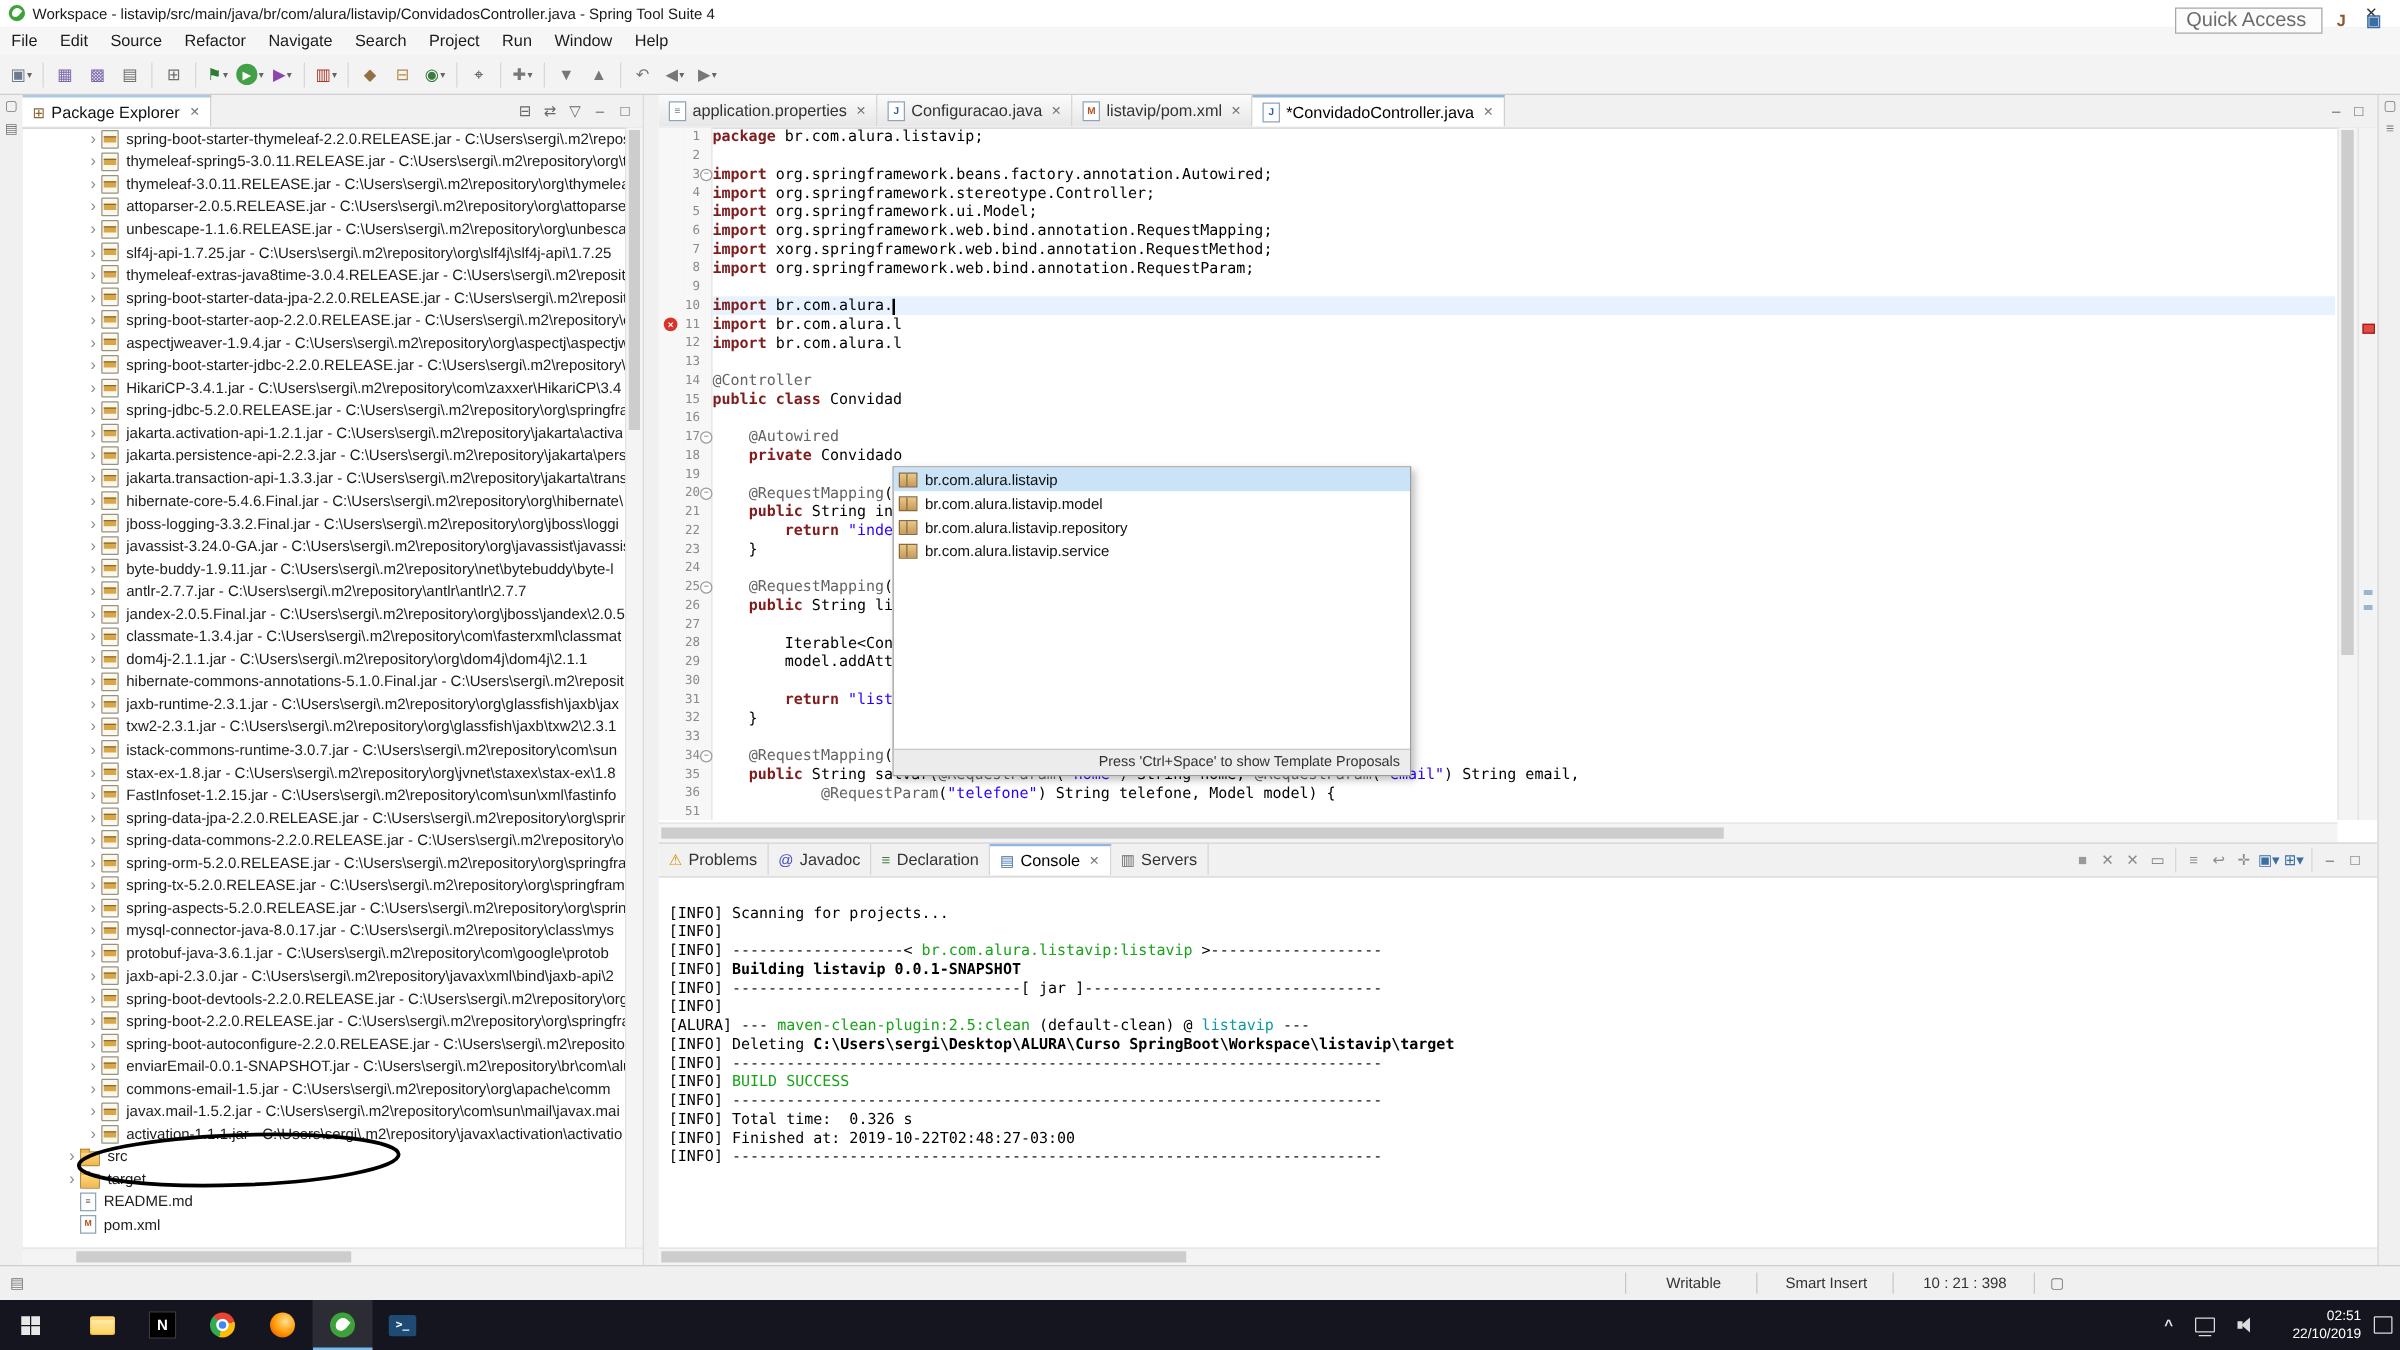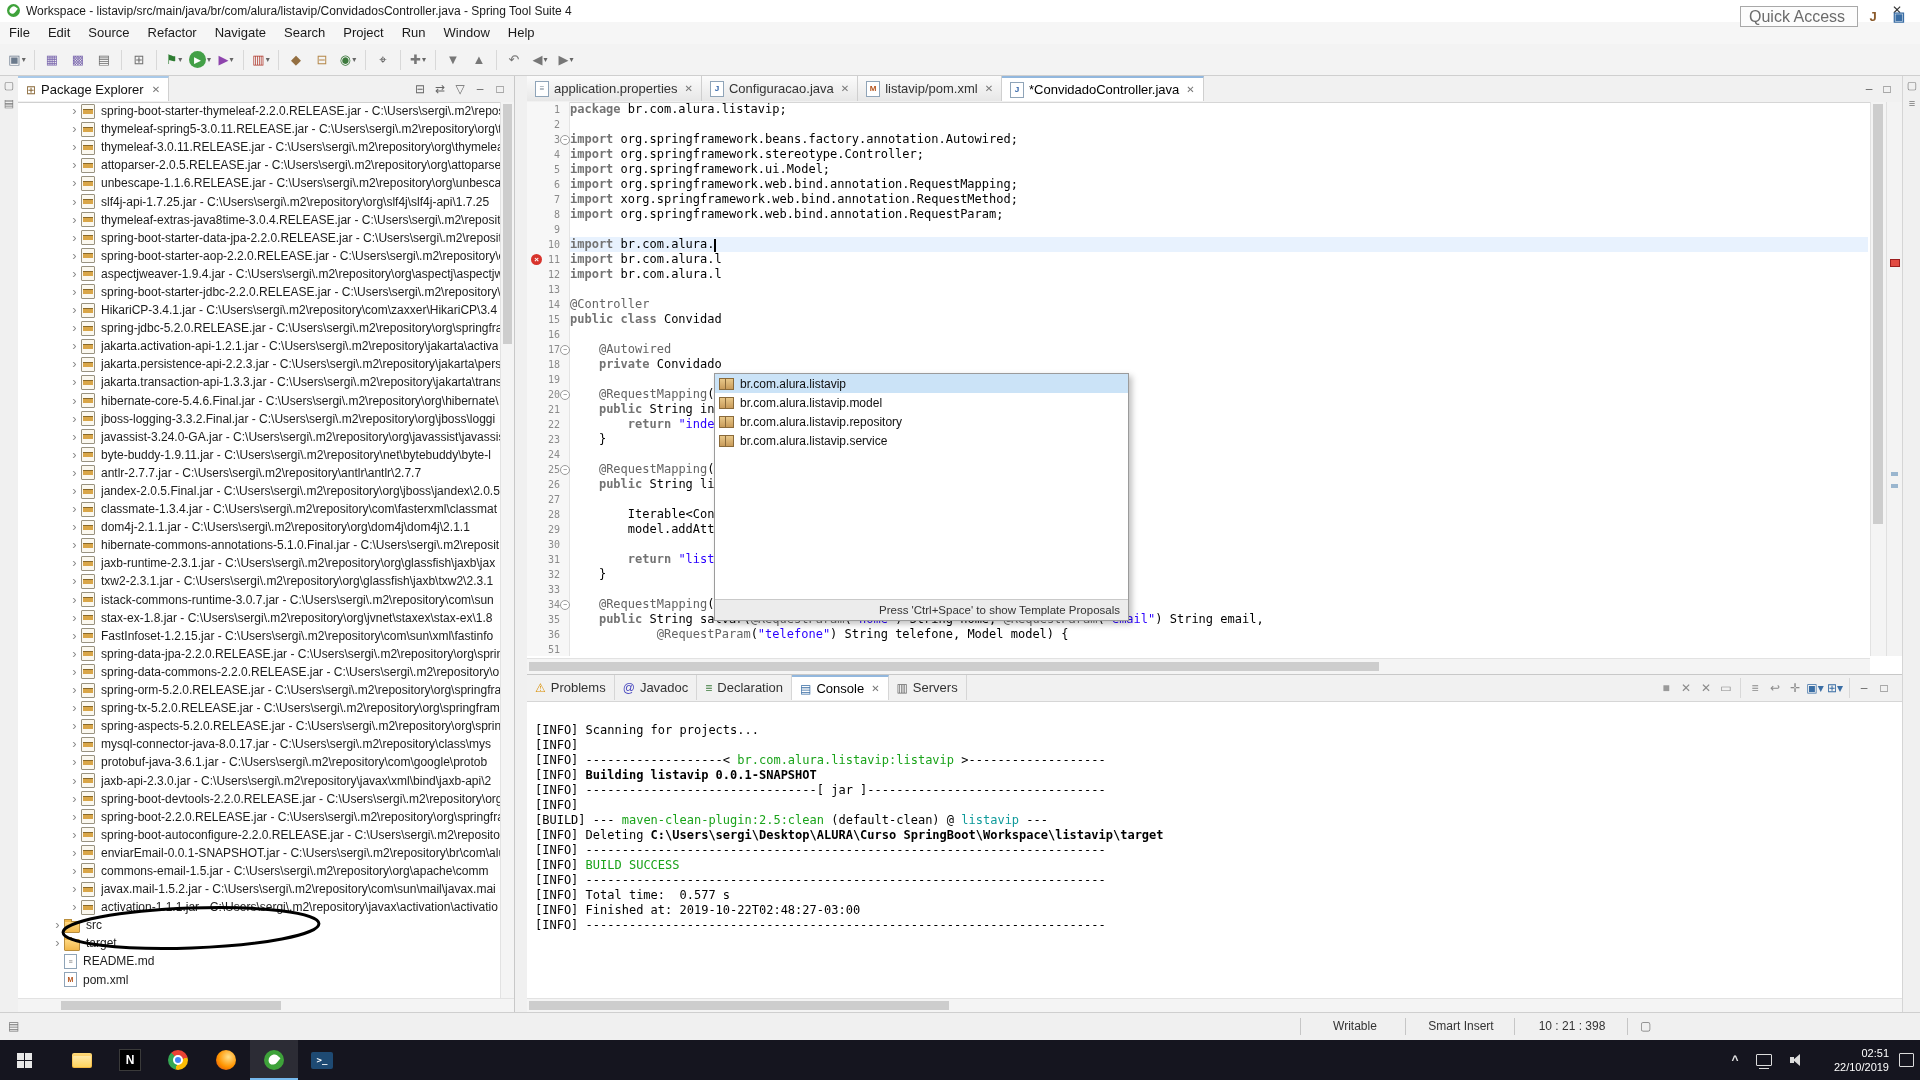--- a/index.html
+++ b/index.html
@@ -64,21 +64,21 @@
   .ed-ruler{position:absolute;left:0;top:26px;width:20px;bottom:18px;background:#f7f7f7;border-right:1px solid #ececec;}
   .ed-nums{position:absolute;left:20px;top:26px;width:13px;bottom:18px;background:#f7f7f7;color:#8a8a8a;font-family:"DejaVu Sans Mono",monospace;font-size:10px;text-align:right;}
   .ed-nums div{height:15px;line-height:15px;}
   .ed-fold{position:absolute;left:33px;top:26px;width:9px;bottom:18px;background:#f7f7f7;border-right:1px solid #e4e4e4;}
   .foldc{position:absolute;left:0;width:8px;height:8px;border:1px solid #9a9a9a;border-radius:50%;background:#fff;color:#555;font-size:7px;line-height:7px;text-align:center;}
   .erric{position:absolute;left:4px;width:11px;height:11px;border-radius:50%;background:#d8342c;color:#fff;font-weight:bold;font-size:8px;line-height:11px;text-align:center;}
   .ed-code{position:absolute;left:43px;top:26px;right:34px;bottom:18px;overflow:hidden;}
   .codeline{margin:0;height:15px;font-family:"DejaVu Sans Mono",monospace;font-size:12px;line-height:15px;white-space:pre;position:relative;}
   .hl-line{position:absolute;left:0;right:0;height:15px;background:#e8f2fe;z-index:0;}
   .codeline span{position:relative;z-index:1;}
-  .kw{color:#737373;font-weight:bold;}
+  .kw{color:#7f1d1d;font-weight:bold;}
   .st{color:#2a00ff;}
   .an{color:#646464;}
   .it{color:#0000c0;font-style:italic;}
   .pl{color:#000;}
   .caret{position:absolute;left:187px;top:163px;width:1.5px;height:13px;background:#000;z-index:5;}
   .ed-hscroll{position:absolute;left:0;right:32px;bottom:0;height:16px;background:#f4f4f4;border-top:1px solid #e2e2e2;box-sizing:border-box;}
   .ed-hthumb{position:absolute;left:2px;top:3px;width:850px;height:9px;background:#cdcdcd;}
   .ed-vscroll{position:absolute;right:16px;top:26px;width:16px;bottom:18px;background:#f4f4f4;border-left:1px solid #e2e2e2;box-sizing:border-box;}
   .ed-vthumb{position:absolute;left:2px;top:2px;width:10px;height:420px;background:#cdcdcd;}
   .ed-overview{position:absolute;right:0;top:26px;width:16px;bottom:18px;background:#f3f3f3;border-left:1px solid #e0e0e0;box-sizing:border-box;}
@@ -702,26 +702,26 @@
             <span class="vic" style="color: rgb(102, 102, 102);">□</span>
           </div>
         </div>
       <div class="console-body" id="console-body">
           <pre class="cline"><span>[INFO] Scanning for projects...</span></pre>
           <pre class="cline"><span>[INFO] </span></pre>
           <pre class="cline"><span>[INFO] -------------------&lt; </span><span class="cg">br.com.alura.listavip:listavip</span><span> &gt;-------------------</span></pre>
           <pre class="cline"><span>[INFO] </span><span class="cb">Building listavip 0.0.1-SNAPSHOT</span></pre>
           <pre class="cline"><span>[INFO] --------------------------------[ jar ]---------------------------------</span></pre>
           <pre class="cline"><span>[INFO] </span></pre>
-          <pre class="cline"><span>[BUILD] --- </span><span class="cg">maven-clean-plugin:2.5:clean</span><span> (default-clean) @ </span><span class="cc">listavip</span><span> ---</span></pre>
+          <pre class="cline"><span>[ALURA] --- </span><span class="cg">maven-clean-plugin:2.5:clean</span><span> (default-clean) @ </span><span class="cc">listavip</span><span> ---</span></pre>
           <pre class="cline"><span>[INFO] Deleting </span><span class="cb">C:\Users\sergi\Desktop\ALURA\Curso SpringBoot\Workspace\listavip\target</span></pre>
           <pre class="cline"><span>[INFO] ------------------------------------------------------------------------</span></pre>
           <pre class="cline"><span>[INFO] </span><span class="cgb">BUILD SUCCESS</span></pre>
           <pre class="cline"><span>[INFO] ------------------------------------------------------------------------</span></pre>
-          <pre class="cline"><span>[INFO] Total time:  0.577 s</span></pre>
+          <pre class="cline"><span>[INFO] Total time:  0.326 s</span></pre>
           <pre class="cline"><span>[INFO] Finished at: 2019-10-22T02:48:27-03:00</span></pre>
           <pre class="cline"><span>[INFO] ------------------------------------------------------------------------</span></pre>
         </div>
       <div class="bt-hscroll">
           <div class="bt-hthumb"></div>
         </div>
     </div>
 
     <div class="rightstrip" id="rightstrip">
         <div class="strip-ic">▢</div>

